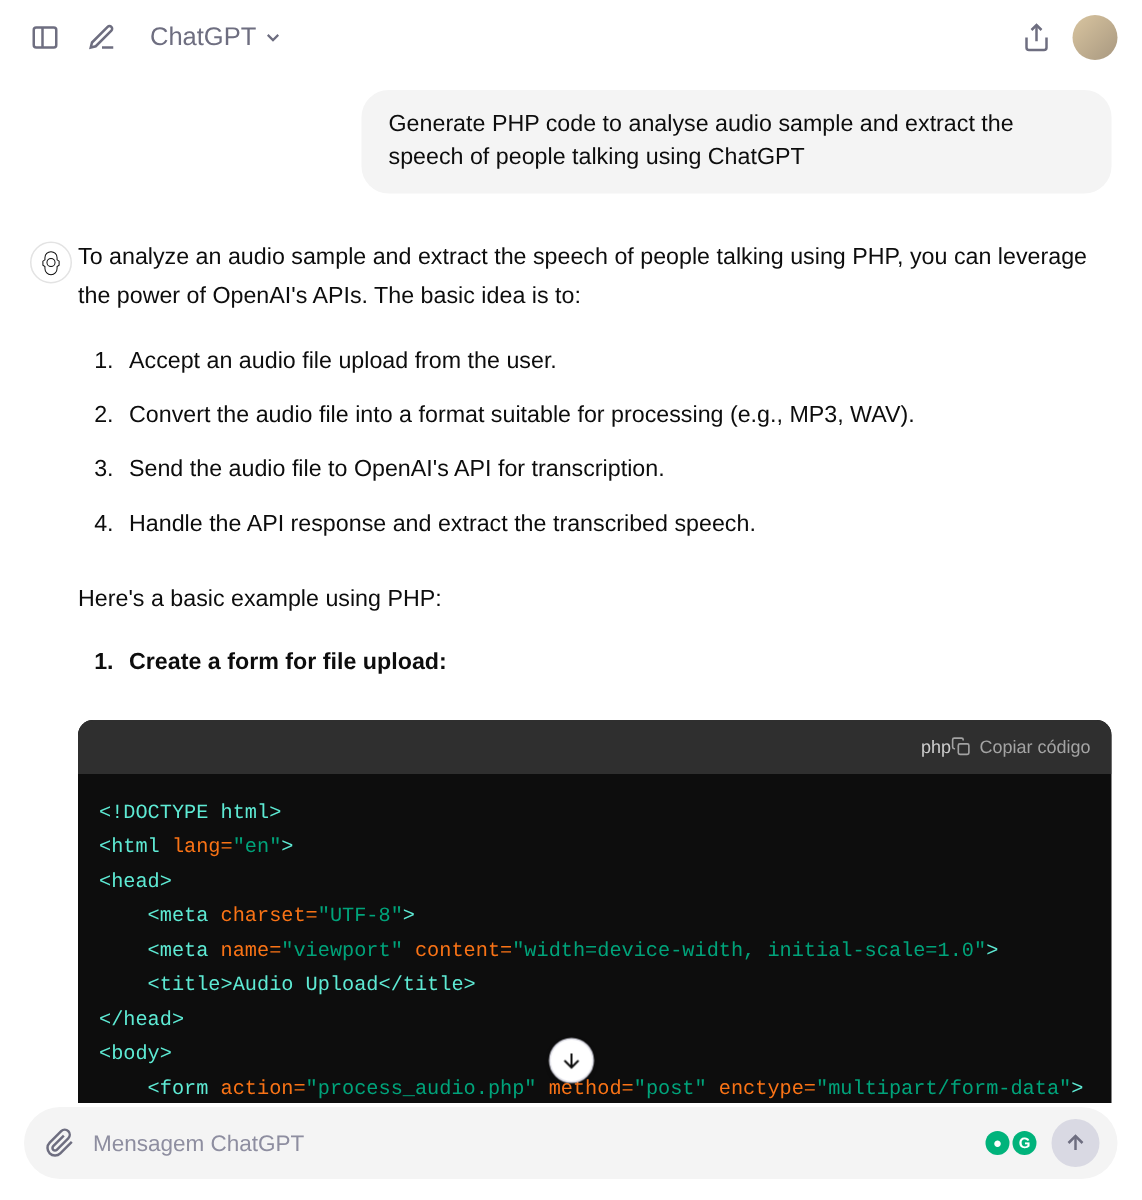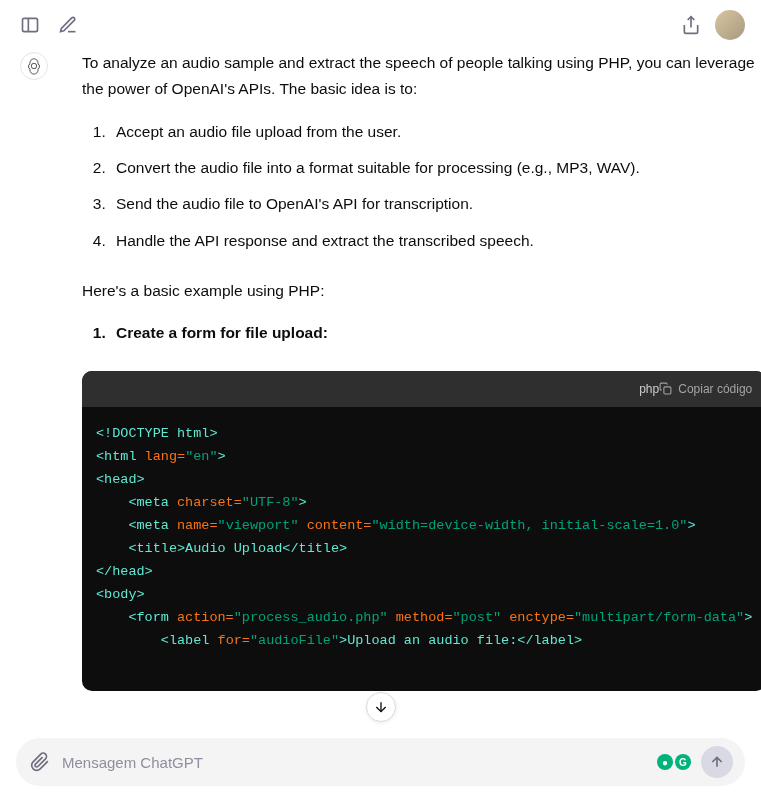--- a/index.html
+++ b/index.html
@@ -56,21 +56,21 @@
       border-radius: 18px;
       padding: 12px 18px;
       margin: 10px 0 30px auto;
       max-width: 500px;
       font-size: 15.5px;
       line-height: 1.45;
       color: #0d0d0d;
     }
     .assistant-wrapper {
       display: flex;
-      gap: 34px;
+      gap: 4px;
       align-items: flex-start;
     }
     .assistant-avatar {
       width: 28px;
       height: 28px;
       border: 1px solid #e3e3e3;
       border-radius: 50%;
       display: flex;
       align-items: center;
       justify-content: center;
@@ -203,32 +203,39 @@
         <rect x="3" y="4" width="18" height="16" rx="2"></rect>
         <line x1="10" y1="4" x2="10" y2="20"></line>
       </svg>
   </div>
   <div class="icon-btn">
     <svg width="20" height="20" viewBox="0 0 24 24" fill="none" stroke="currentColor" stroke-width="2">
         <path d="M12 20h9"></path>
         <path d="M16.5 3.5a2.121 2.121 0 0 1 3 3L7 19l-4 1 1-4L16.5 3.5z"></path>
       </svg>
   </div>
+  <div class="model-selector">
+    <span>ChatGPT</span>
+    <svg width="14" height="14" viewBox="0 0 24 24" fill="none" stroke="currentColor" stroke-width="2.5">
+        <polyline points="6 9 12 15 18 9"></polyline>
+      </svg>
+  </div>
   <div class="spacer"></div>
   <div class="icon-btn">
     <svg width="20" height="20" viewBox="0 0 24 24" fill="none" stroke="currentColor" stroke-width="2">
         <path d="M4 12v8a2 2 0 0 0 2 2h12a2 2 0 0 0 2-2v-8"></path>
         <polyline points="16 6 12 2 8 6"></polyline>
         <line x1="12" y1="2" x2="12" y2="15"></line>
       </svg>
   </div>
   <div class="avatar"></div>
 </div>
 
 <div class="chat-container">
+  <div class="user-message">Generate PHP code to analyse audio sample and extract the speech of people talking using ChatGPT</div>
 
   <div class="assistant-wrapper">
     <div class="assistant-avatar">
       <svg width="18" height="18" viewBox="0 0 40 40" fill="none" stroke="#0d0d0d" stroke-width="1.5">
           <path d="M20 4c5 0 9 4 9 9v3l3 2v6l-3 2v3c0 5-4 9-9 9s-9-4-9-9v-3l-3-2v-6l3-2v-3c0-5 4-9 9-9z"></path>
           <circle cx="20" cy="20" r="6"></circle>
         </svg>
     </div>
     <div class="assistant-content">
       <p>To analyze an audio sample and extract the speech of people talking using PHP, you can leverage the power of OpenAI's APIs. The basic idea is to:</p>

